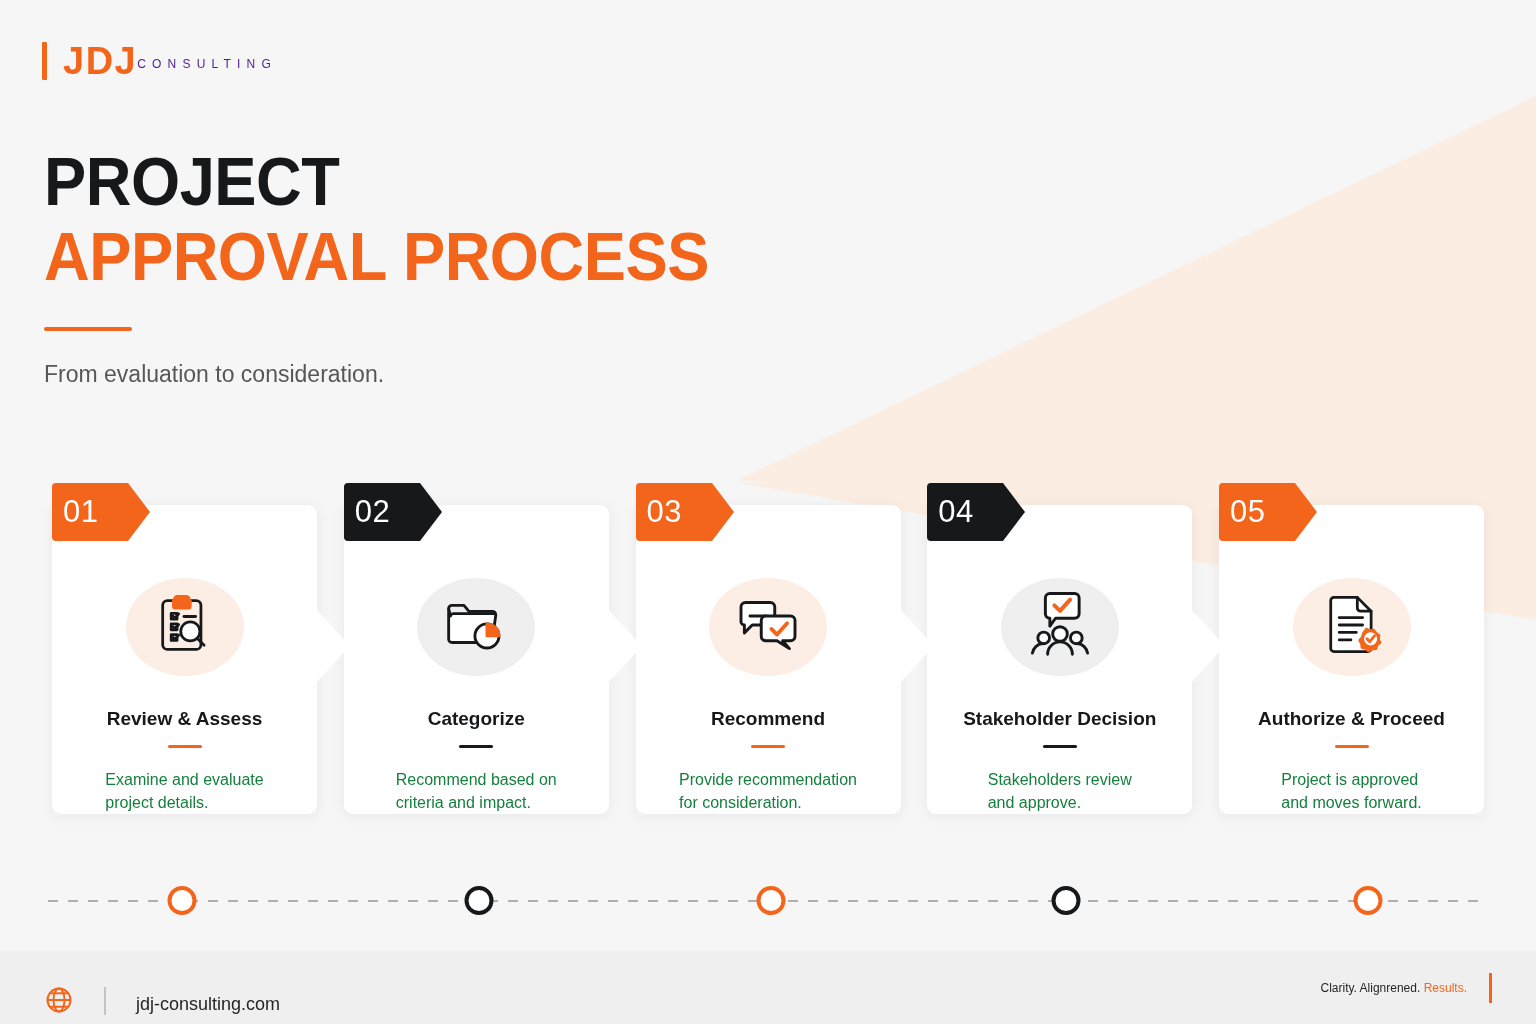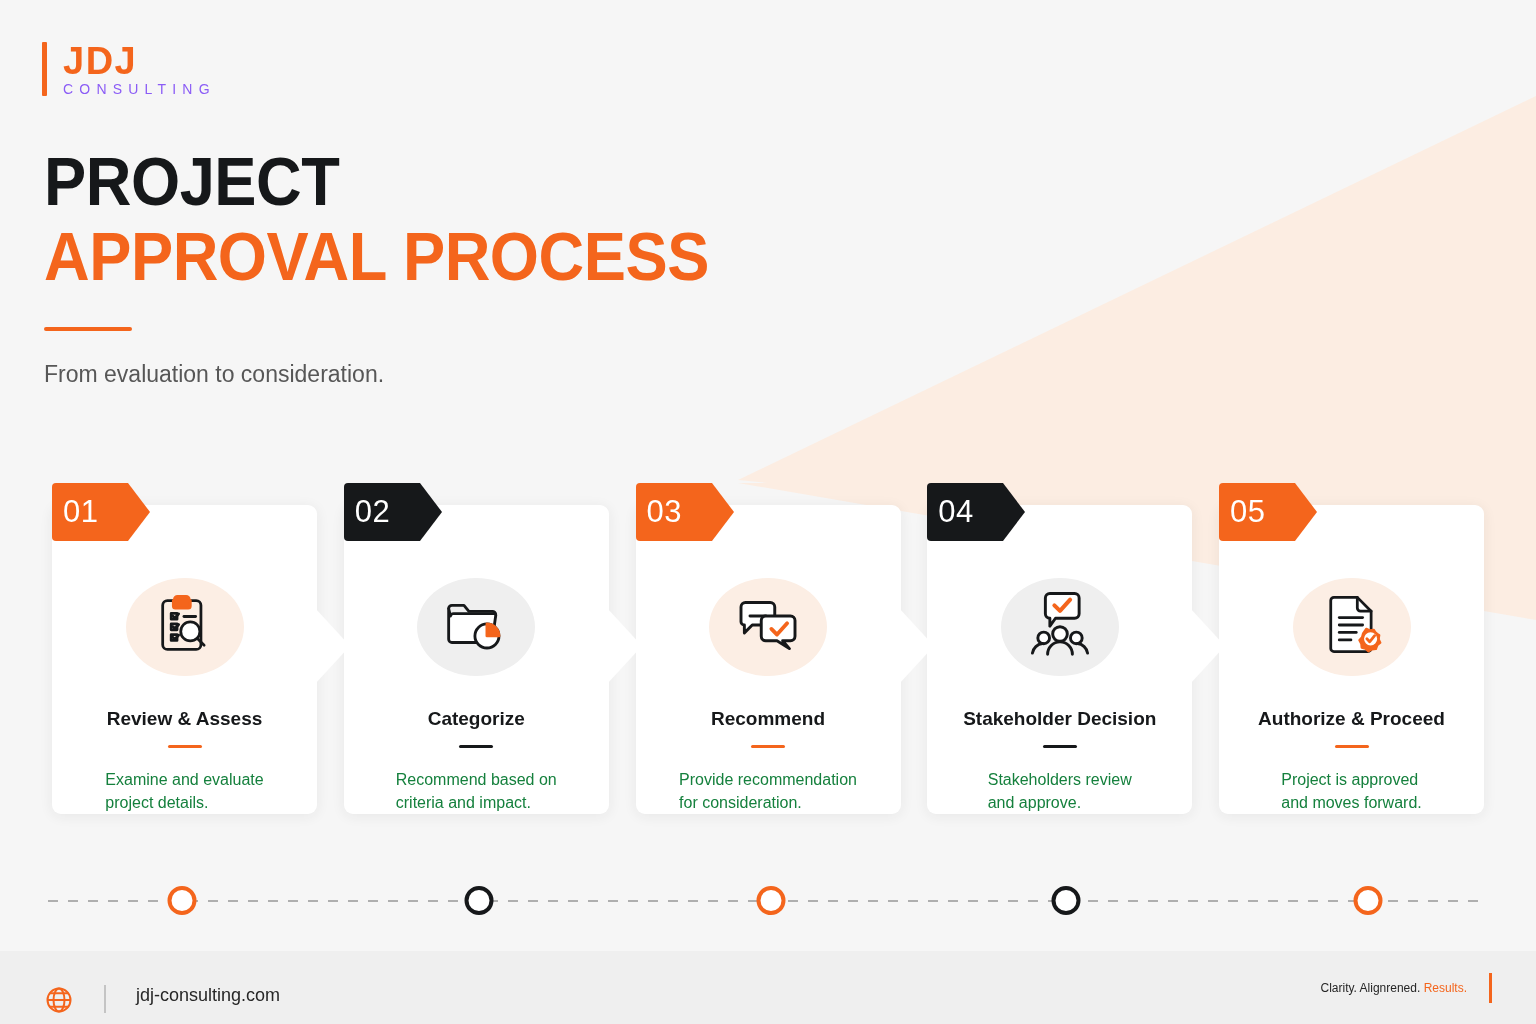--- a/index.html
+++ b/index.html
@@ -15,29 +15,29 @@
   #bg-wedge {
     position:absolute; inset:0; z-index:0; pointer-events:none;
   }
 
   
   #logo {
     position:absolute; left:42px; top:42px; z-index:5;
     display:flex; align-items:stretch; gap:16px;
   }
   #logo-bar { width:5px; background:#F4651C; border-radius:1px; }
-  #logo-text { display:flex; flex-direction:column; justify-content:center; }
+  #logo-text { display:flex; justify-content:center; }
   #logo-name {
     font-size:38px; font-weight:bold; color:#F4651C;
     letter-spacing:1.5px; line-height:1.0;
     font-family:"Liberation Sans", sans-serif;
   }
   #logo-sub {
-    font-size:14px; color:#8b5cf6; letter-spacing:6.2px;
-    margin-top:2px; line-height:1;
+    font-size:12px; color:#4c1d95; letter-spacing:6.2px;
+    margin-top:16px; line-height:1;
   }
 
   
   #heading { position:absolute; left:44px; top:148px; z-index:5; }
   .title-line {
     font-size:68px; font-weight:bold; line-height:0.98;
     letter-spacing:-0.5px;
     font-family:"Liberation Sans", sans-serif;
     transform:scaleX(0.93); transform-origin:left center;
   }
@@ -117,21 +117,21 @@
   }
   .tl-dot.dark { border-color:#16181A; }
 
   
   #footer {
     position:absolute; left:0; bottom:0; width:1536px; height:73px;
     background:#EFEFEF; z-index:7;
     display:flex; align-items:center; justify-content:space-between;
     padding:0 44px;
   }
-  #footer-left { display:flex; align-items:flex-start; gap:30px;margin-top:25px; }
+  #footer-left { display:flex; align-items:flex-end; gap:30px;margin-top:25px; }
   #globe-icon { width:30px; height:30px; display:block; }
   #footer-div { width:2px; height:28px; background:#C4C4C4; }
   #footer-site { font-size:18px; color:#262626; }
   #footer-right { display:flex; align-items:center; gap:22px; }
   #tagline { font-size:12px; color:#262626; }
   #tagline-accent { color:#F4651C; }
   #footer-bar { width:3px; height:30px; background:#F4651C; }
 </style>
 </head>
 <body>

